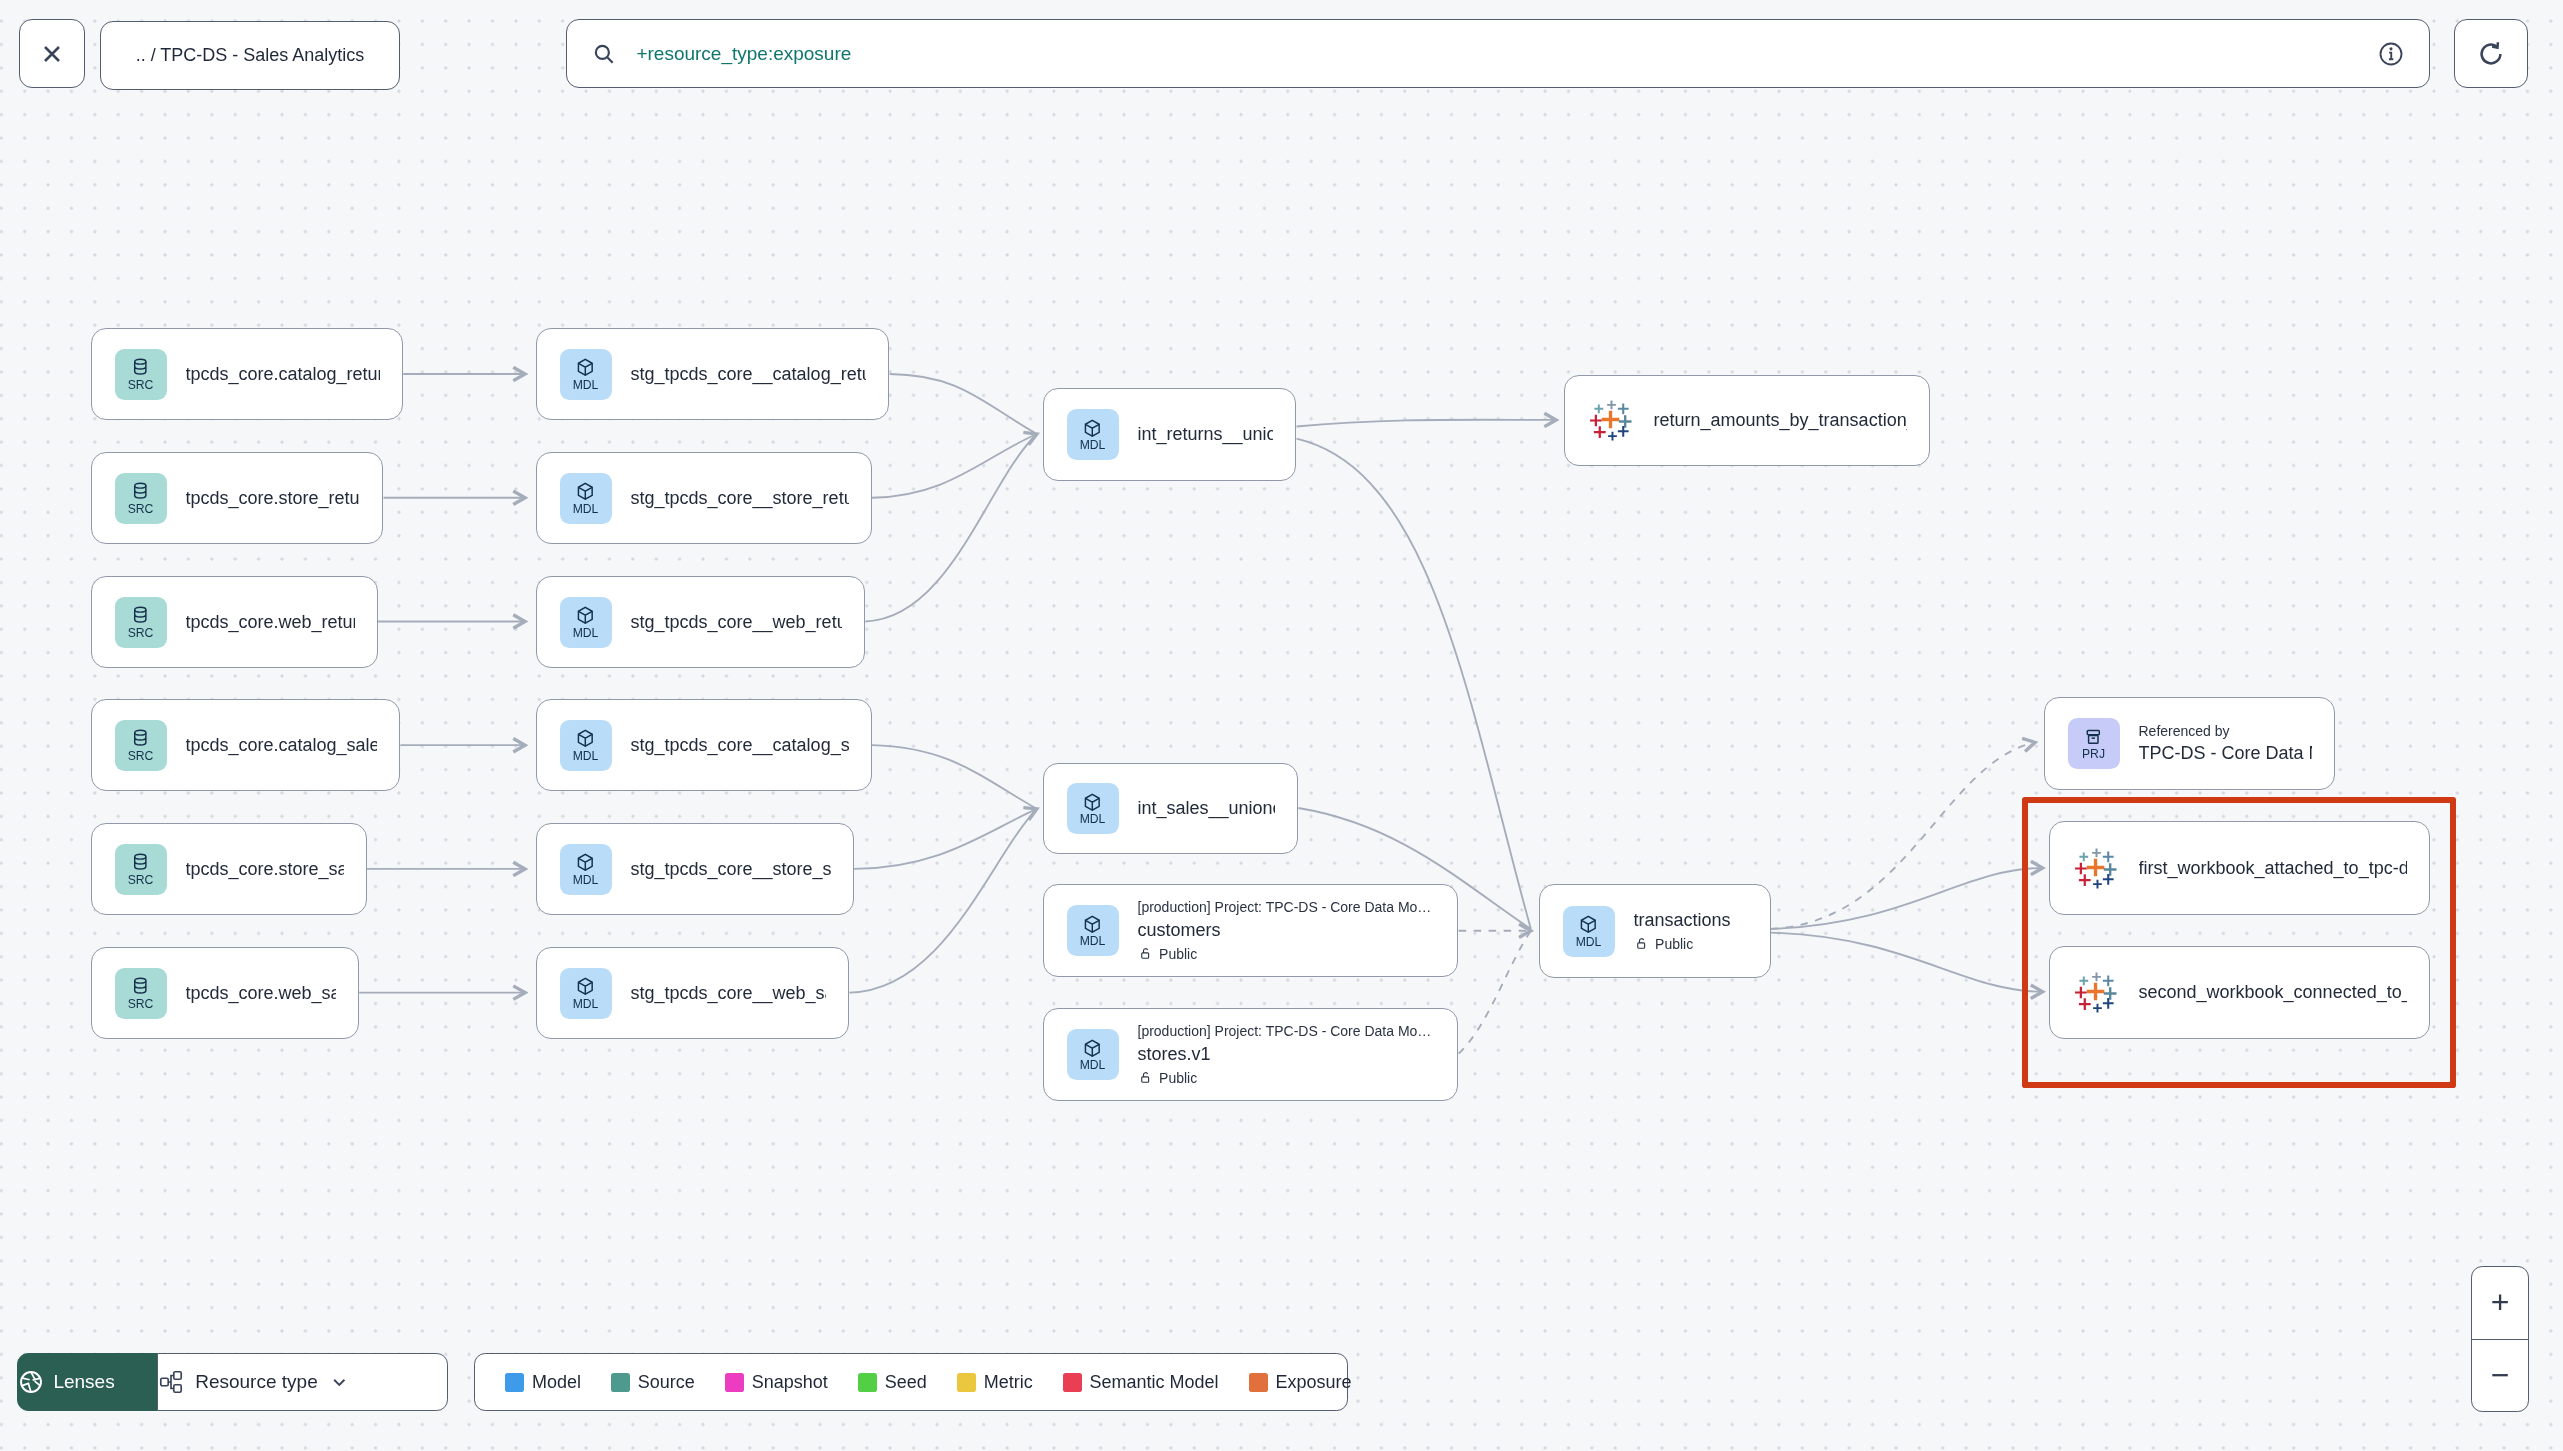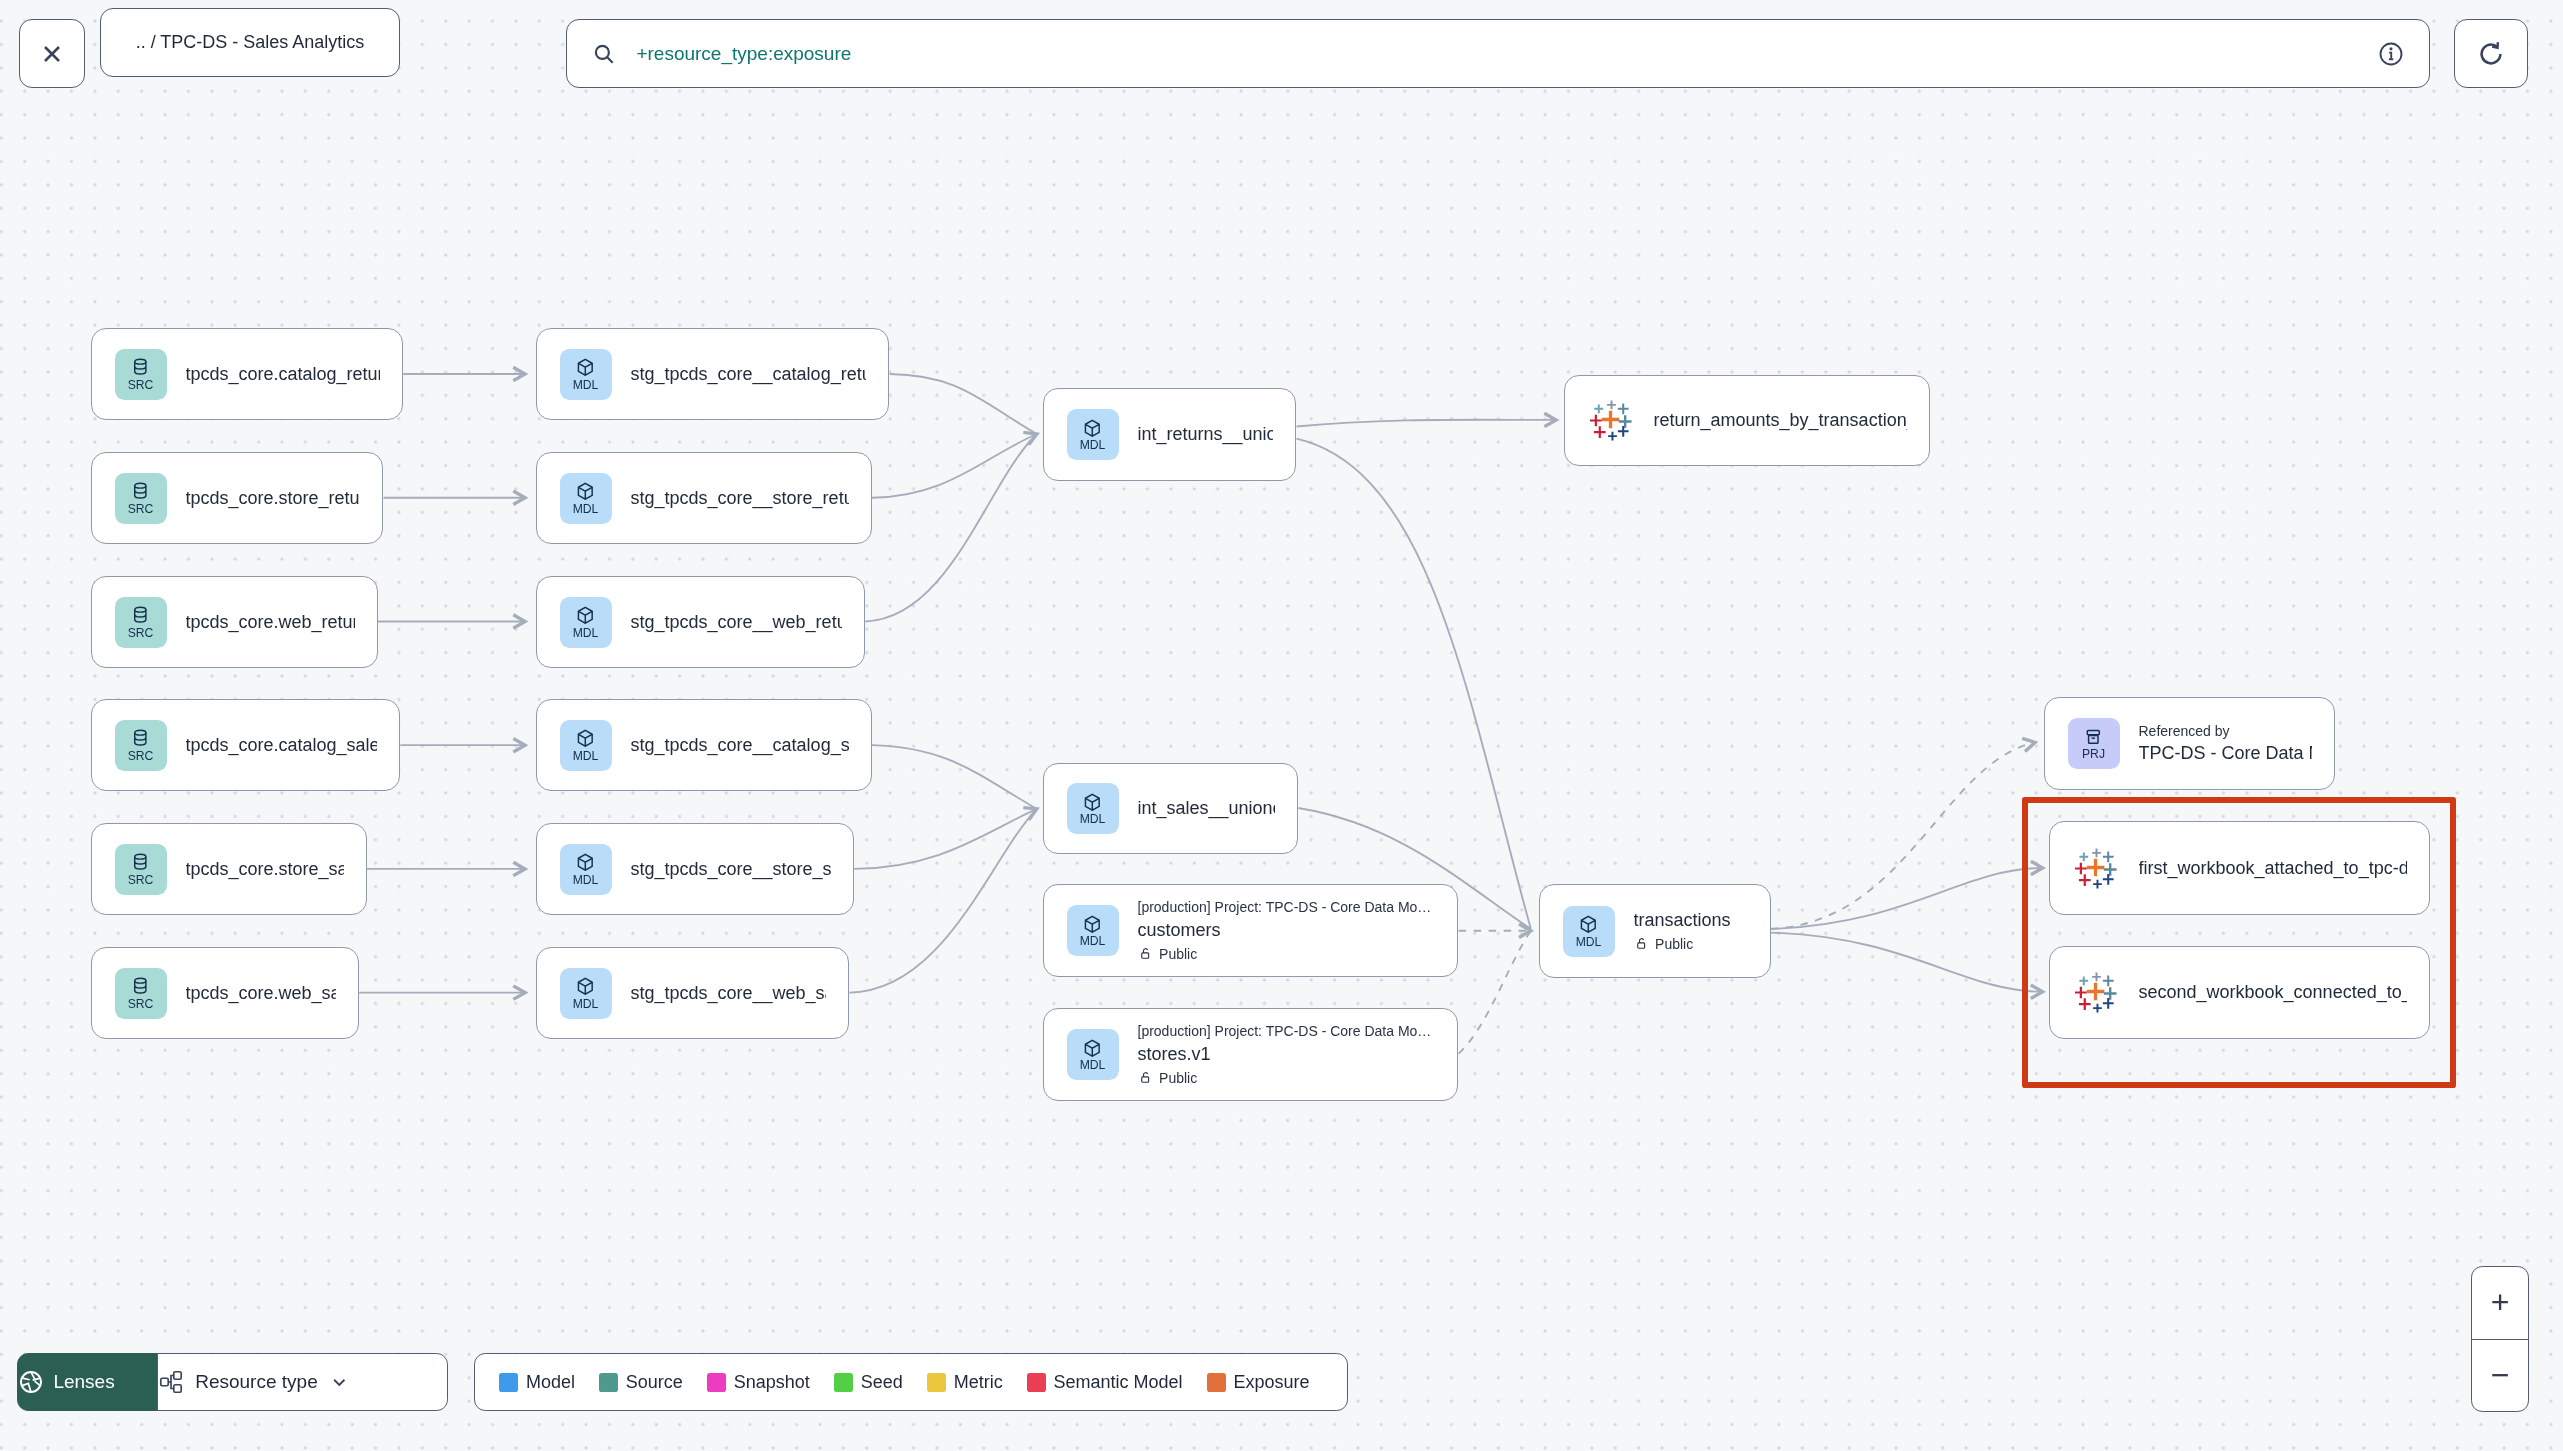--- a/index.html
+++ b/index.html
@@ -41,21 +41,21 @@
   
   .lenses{position:absolute;left:17px;top:1353px;width:141px;height:58px;background:#2b5f53;
     border:1.9px solid #2b5f53;border-radius:11.2px 0 0 11.2px;display:flex;align-items:center;
     gap:9.4px;color:#fff;font-size:19px;z-index:30;cursor:pointer;}
   .restype{position:absolute;left:157px;top:1353px;width:291px;height:58px;background:#fff;
     border:1.9px solid #525e70;border-radius:0 11.2px 11.2px 0;display:flex;align-items:center;
     gap:11.2px;font-size:19px;color:#1f2838;z-index:30;cursor:pointer;}
   #legend{position:absolute;left:474px;top:1353px;width:874px;height:58px;background:#fff;
     border:1.9px solid #525e70;border-radius:11.2px;display:flex;align-items:center;
     padding:0 24.4px;gap:24.4px;z-index:30;}
-  .litem{display:flex;align-items:center;gap:7.5px;font-size:18px;color:#1f2838;white-space:nowrap;}
+  .litem{display:flex;align-items:center;gap:7.5px;font-size:18px;color:#1f2838;white-space:nowrap;margin-left:6px;}
   .lchip{width:19px;height:19px;border-radius:2.8px;flex:none;}
   #zoomctl{position:absolute;left:2471px;top:1266px;width:58px;height:146px;background:#fff;
     border:1.9px solid #525e70;border-radius:11.2px;display:flex;flex-direction:column;z-index:30;overflow:hidden;}
   #zoomctl .zb{flex:1;display:flex;align-items:center;justify-content:center;font-size:32px;
     color:#323c4d;cursor:pointer;}
   #zoomctl .zb+.zb{border-top:1.9px solid #525e70;}
 </style>
 </head>
 <body>
 
@@ -387,21 +387,21 @@
           <div class="nlabel">second_workbook_connected_to_live…</div>
         </div>
       </div>
     </div>
 
   <div class="tbtn" style="left:19px;top:19px;width:66px;height:69px;">
     <svg width="28" height="28" viewBox="0 0 24 24">
       <path d="M6,6 L18,18 M18,6 L6,18" stroke="#39445a" stroke-width="2.2" fill="none"></path>
     </svg>
   </div>
-  <div class="chip" style="left:100px;top:8px;width:300px;height:69px;">
+  <div class="chip" style="left:100px;top:21px;width:300px;height:69px;">
     <span>.. / TPC-DS - Sales Analytics</span>
   </div>
   <div class="searchbar">
     <svg width="26" height="26" viewBox="0 0 24 24">
       <circle cx="10.5" cy="10.5" r="6" fill="none" stroke="#39445a" stroke-width="2"></circle>
       <path d="M15,15 L20,20" stroke="#39445a" stroke-width="2" fill="none"></path>
     </svg>
     <input type="text" value="+resource_type:exposure" style="">
     <svg width="28" height="28" viewBox="0 0 24 24">
       <circle cx="12" cy="12" r="9" fill="none" stroke="#39445a" stroke-width="1.6"></circle>

